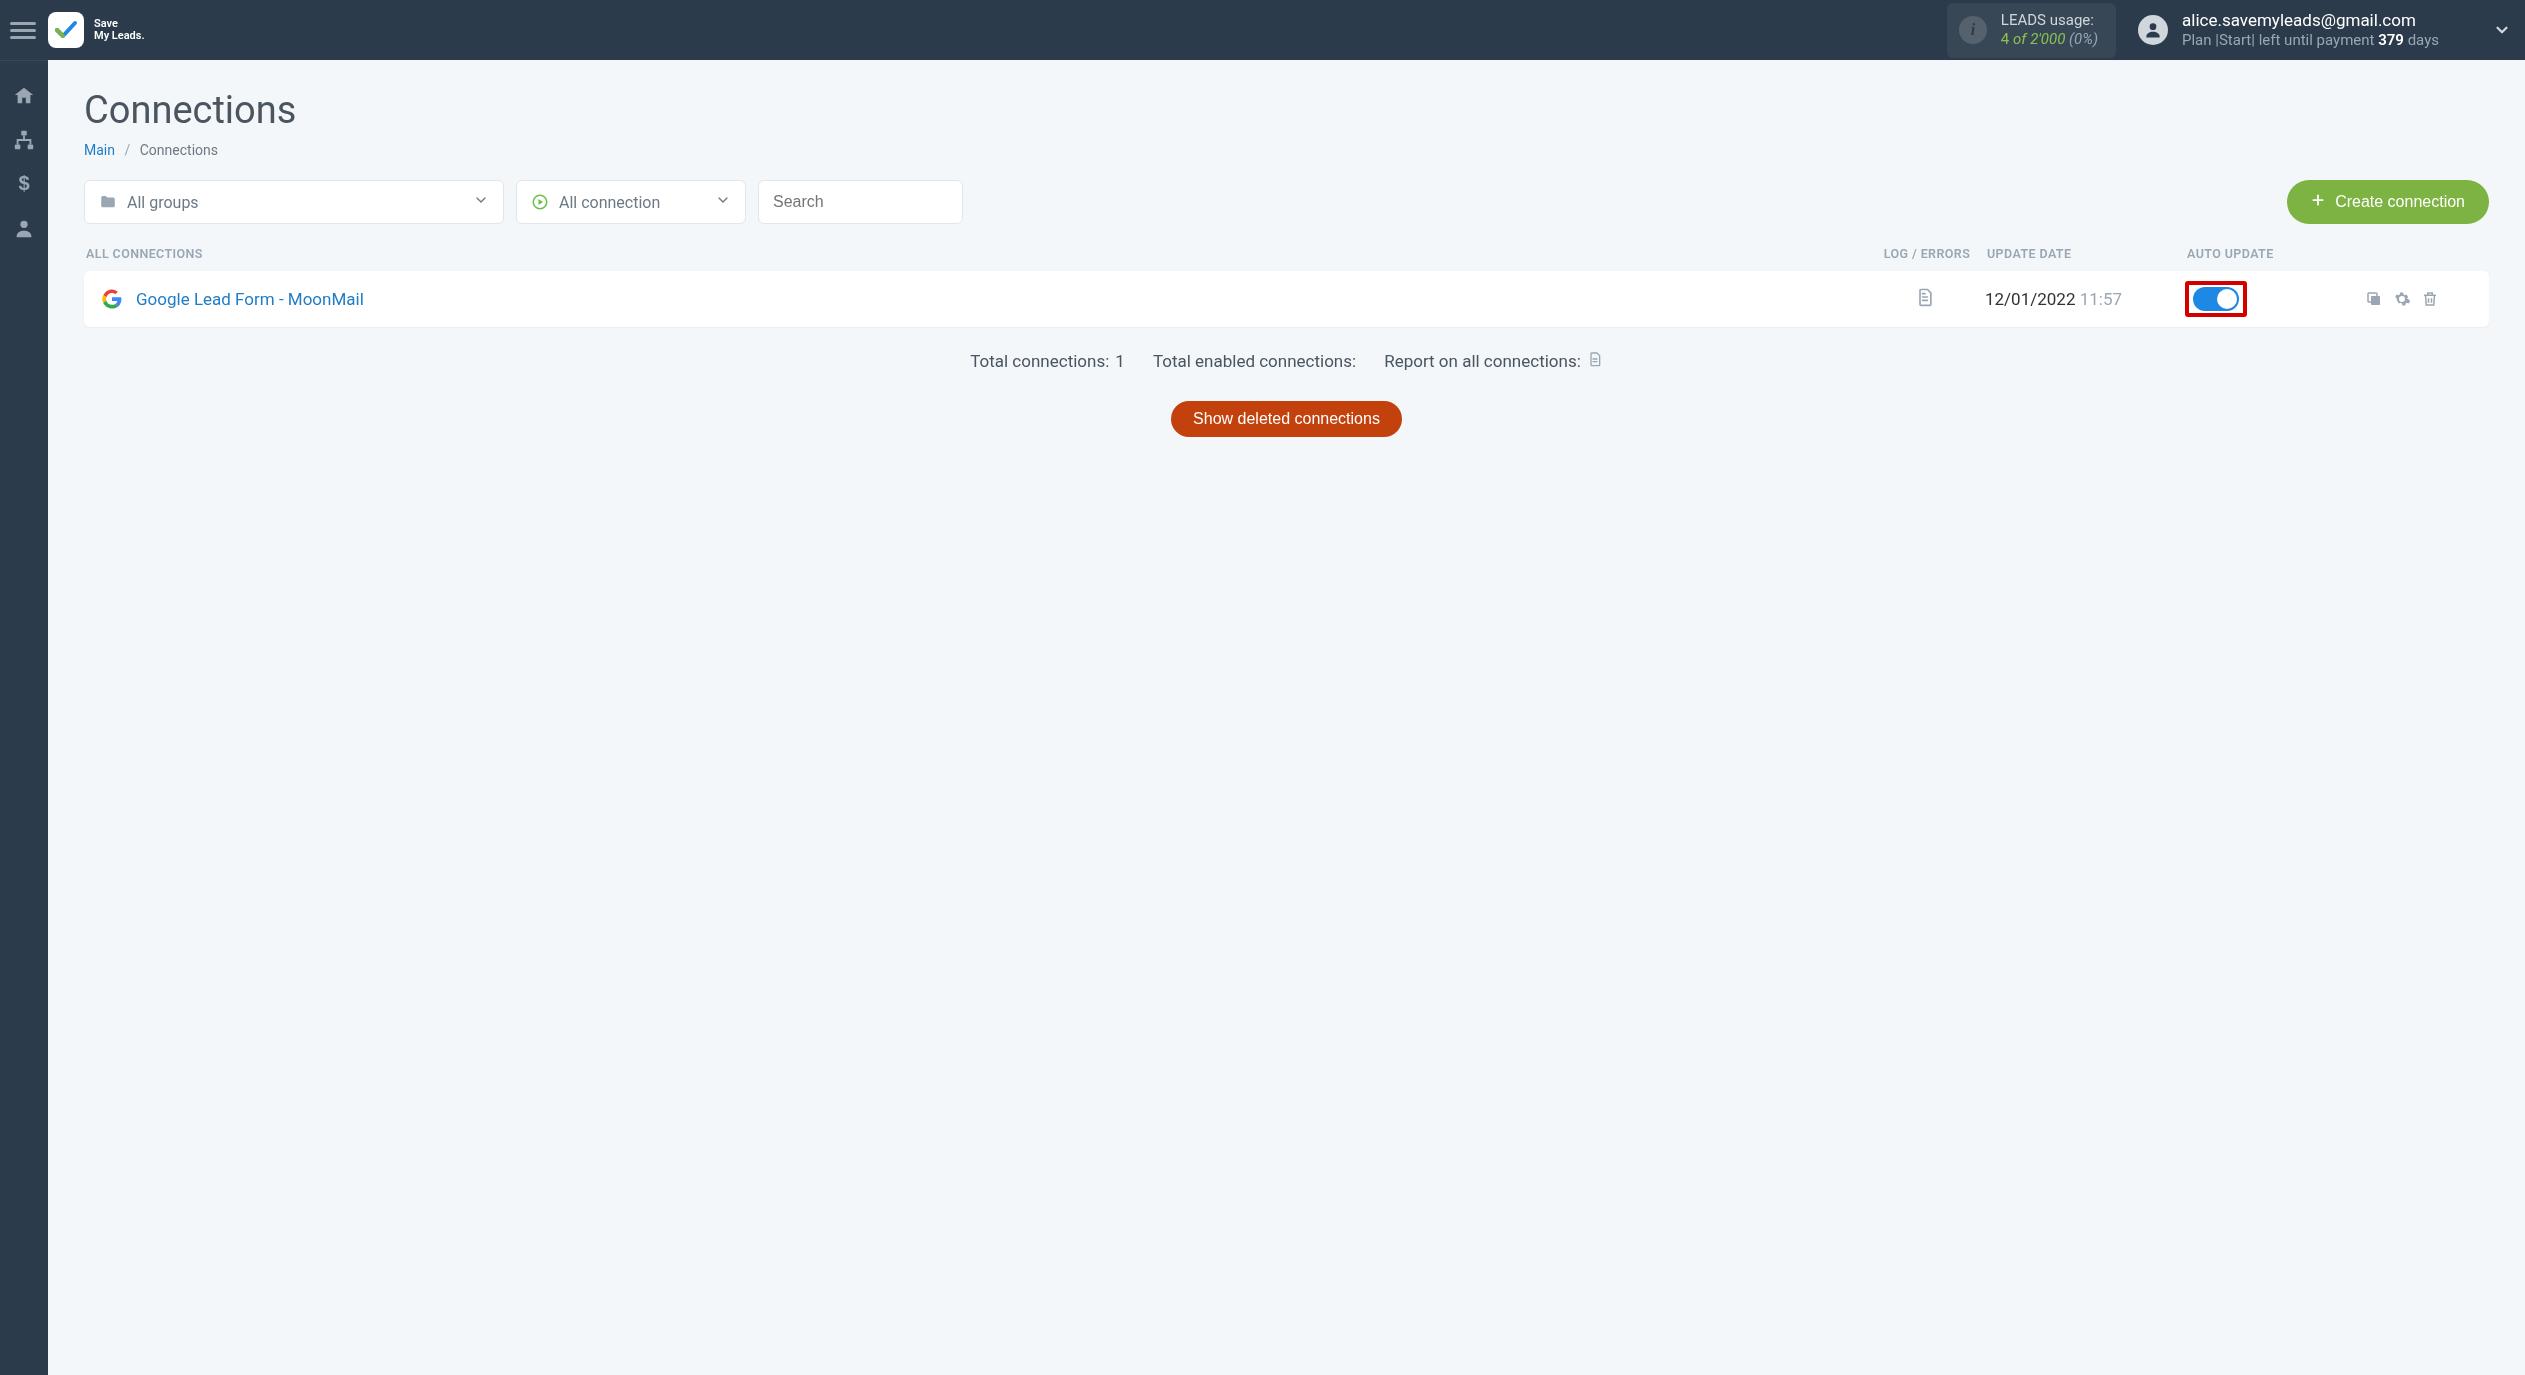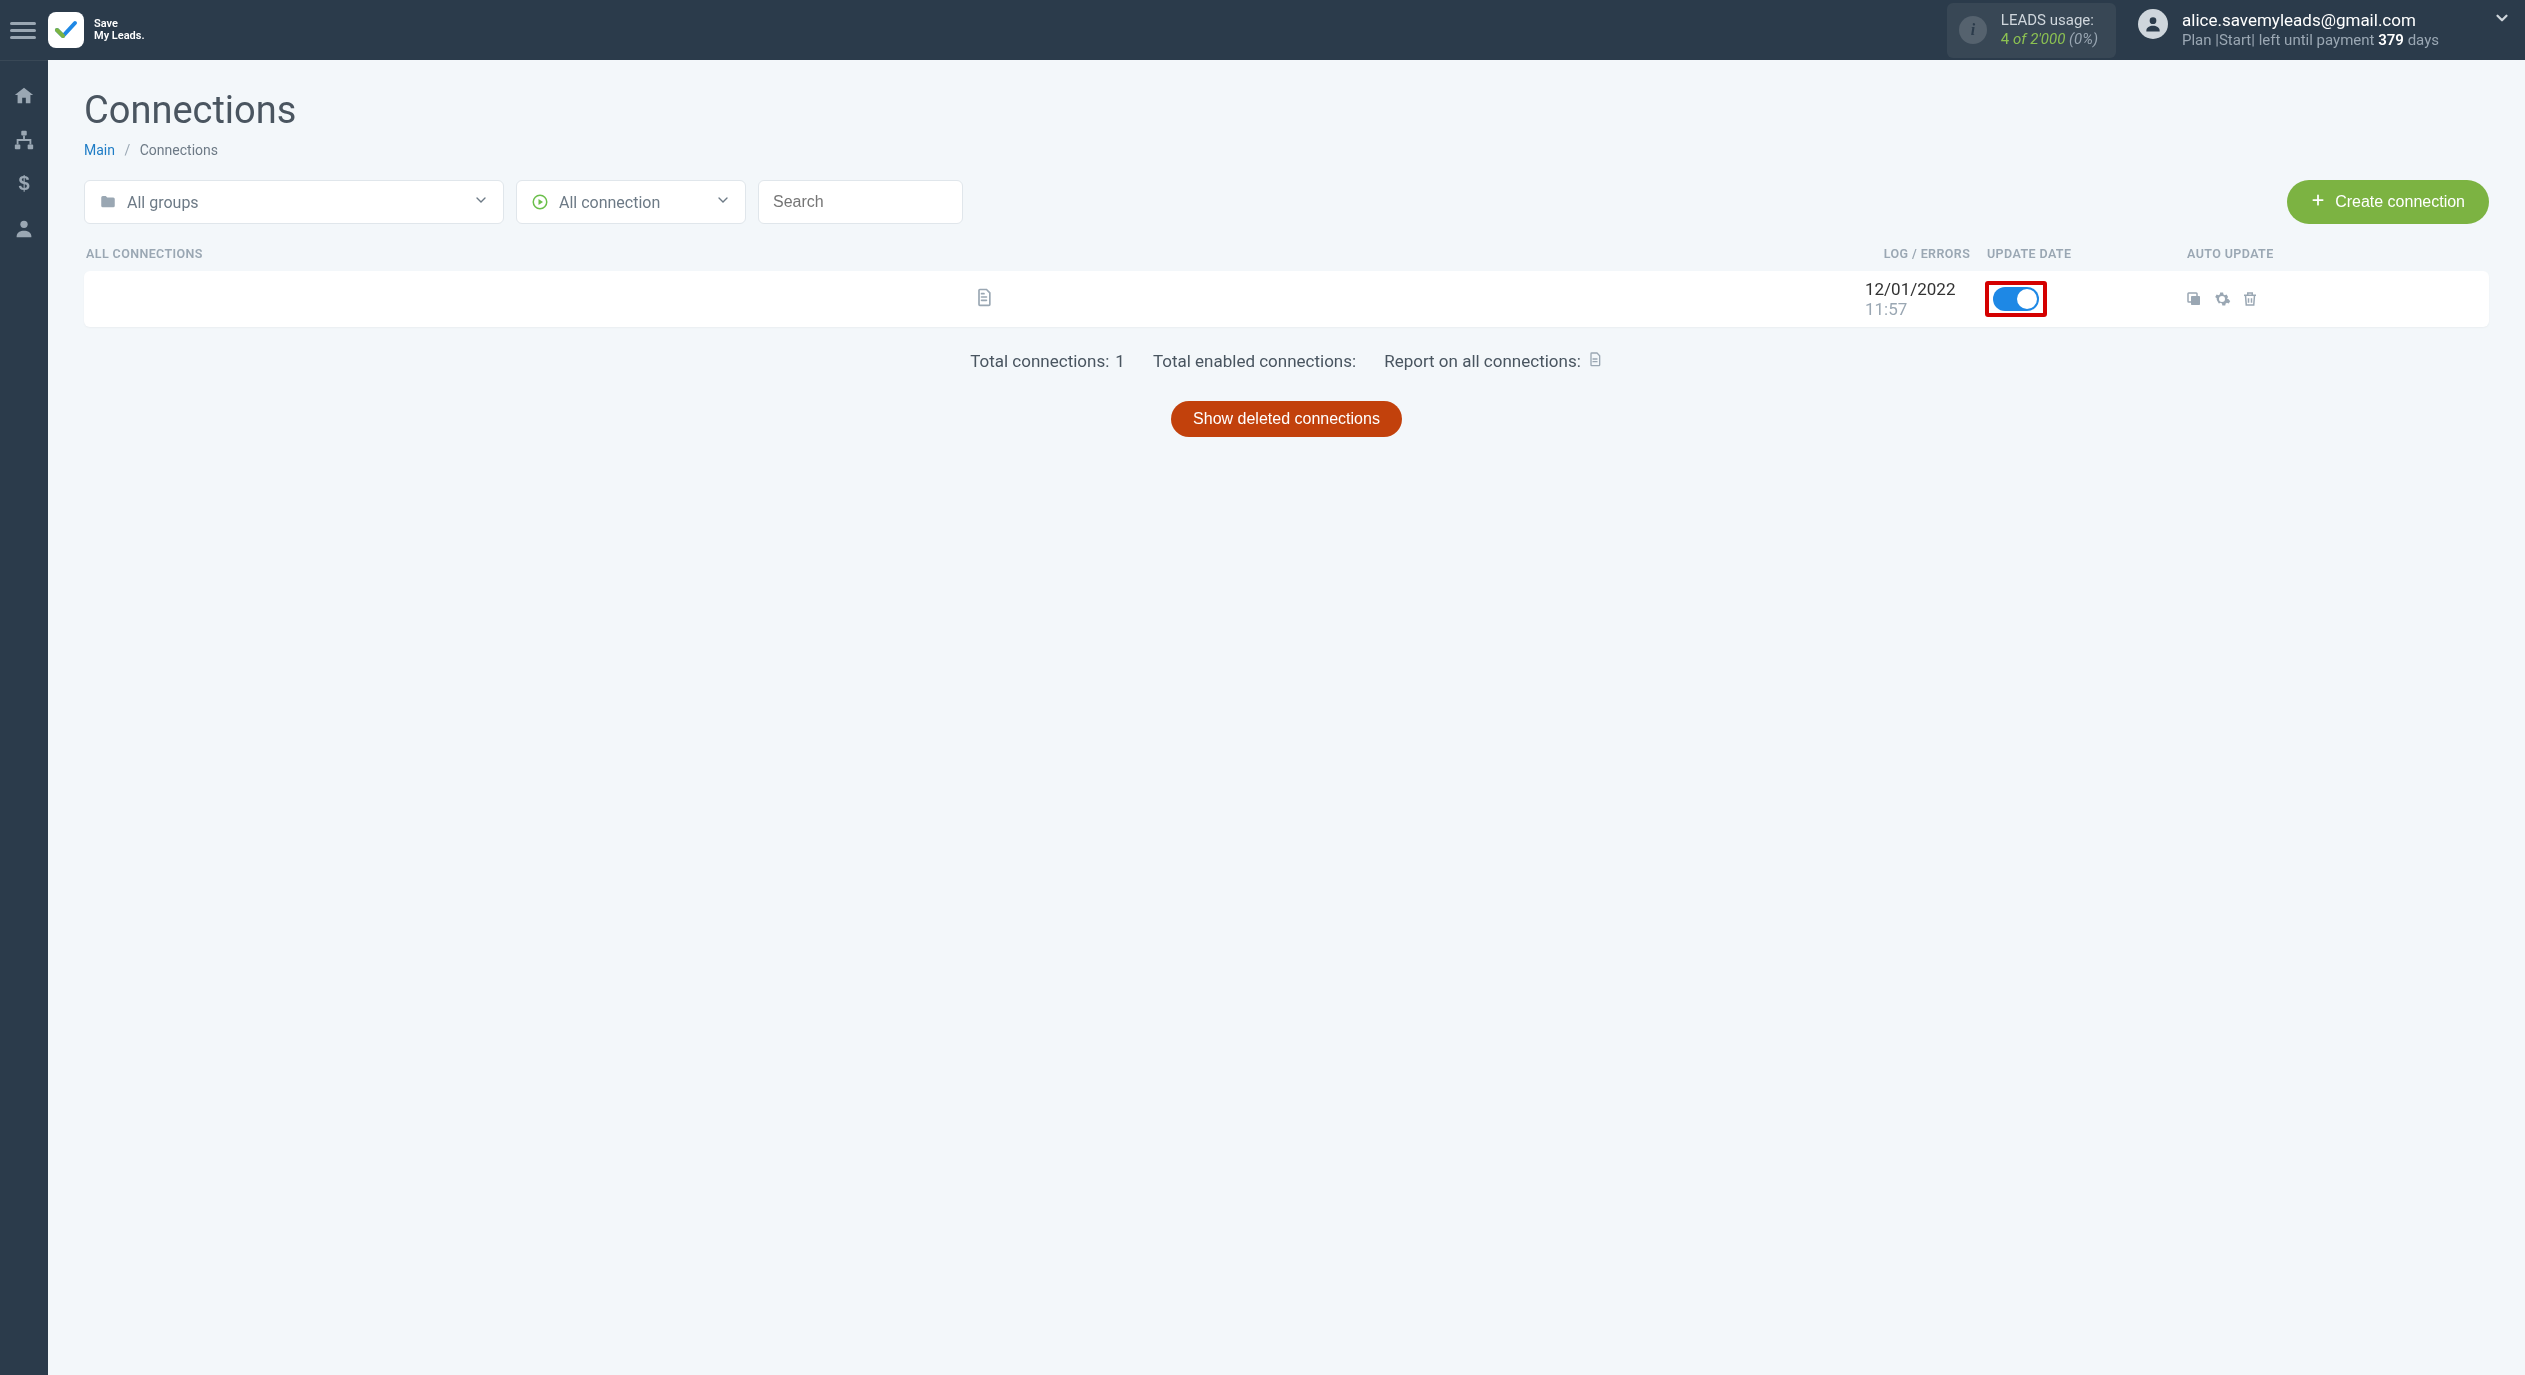--- a/index.html
+++ b/index.html
@@ -37,21 +37,21 @@
   .info-circle {
     width: 28px; height: 28px; border-radius: 50%;
     background: #55626e; color: #2b3b4b; display: flex; align-items: center; justify-content: center;
     font-weight: 700; font-style: italic; font-size: 16px; font-family: Georgia, serif;
   }
   .usage-lines { font-size: 15px; line-height: 1.3; }
   .usage-lines .l1 { color: #cfd6dc; }
   .usage-lines .l2 { color: #8cc152; }
   .usage-lines .l2 .of { font-style: italic; }
   .usage-lines .l2 .pct { color: #9aa7b3; font-style: italic; }
-  .account-block { display: flex; gap: 14px; }
+  .account-block { display: flex; align-items: center; gap: 14px; }
   .avatar {
     width: 30px; height: 30px; border-radius: 50%; background: #cfd6dc;
     display: flex; align-items: center; justify-content: center;
   }
   .account-lines { line-height: 1.3; font-size: 15px; }
   .account-lines .email { color: #fff; font-size: 17px; }
   .account-lines .plan { color: #9aa7b3; }
   .account-lines .plan b { color: #fff; font-weight: 600; }
   .chevron-down { margin-left: 40px; position: relative; cursor: pointer; }
   .chevron-down svg { display: block; }
@@ -279,20 +279,31 @@
 
     <div class="colhead">
       <div>ALL CONNECTIONS</div>
       <div class="c-log">LOG / ERRORS</div>
       <div class="c-date">UPDATE DATE</div>
       <div class="c-auto">AUTO UPDATE</div>
       <div></div>
     </div>
 
     <div class="rowcard">
+      <div class="conn-name">
+        <span class="g-logo">
+          <svg viewBox="0 0 48 48" width="20" height="20">
+            <path fill="#EA4335" d="M24 9.5c3.9 0 6.6 1.7 8.1 3.1l5.9-5.9C34.4 3.3 29.7 1 24 1 14.8 1 6.9 6.6 3.3 14.7l6.9 5.4C12 14 17.5 9.5 24 9.5z"></path>
+            <path fill="#4285F4" d="M46.5 24.5c0-1.6-.1-3.2-.4-4.7H24v9h12.7c-.6 3-2.3 5.5-4.9 7.2l7.5 5.8C43.7 37.6 46.5 31.6 46.5 24.5z"></path>
+            <path fill="#FBBC05" d="M10.2 28.1c-.5-1.4-.8-2.9-.8-4.6s.3-3.2.8-4.6L3.3 13.5C1.6 16.9.5 20.3.5 24s1.1 7.1 2.8 10.5l6.9-6.4z"></path>
+            <path fill="#34A853" d="M24 47c6.2 0 11.4-2 15.2-5.5l-7.5-5.8c-2 1.4-4.7 2.3-7.7 2.3-6.5 0-12-4.5-13.8-10.6l-6.9 6.4C6.9 41.4 14.8 47 24 47z"></path>
+          </svg>
+        </span>
+        <a href="#" class="conn-link">Google Lead Form - MoonMail</a>
+      </div>
       <div class="log-cell">
         <span class="doc-icon">
           <svg width="20" height="20" viewBox="0 0 24 24" fill="none">
               <path d="M7 3h8l4 4v14a1 1 0 0 1-1 1H7a1 1 0 0 1-1-1V4a1 1 0 0 1 1-1z" stroke="currentColor" stroke-width="2"></path>
               <path d="M9 12h6M9 16h6M9 8h3" stroke="currentColor" stroke-width="2" stroke-linecap="round"></path>
             </svg>
         </span>
       </div>
       <div class="date-cell">
         <span>12/01/2022</span>

